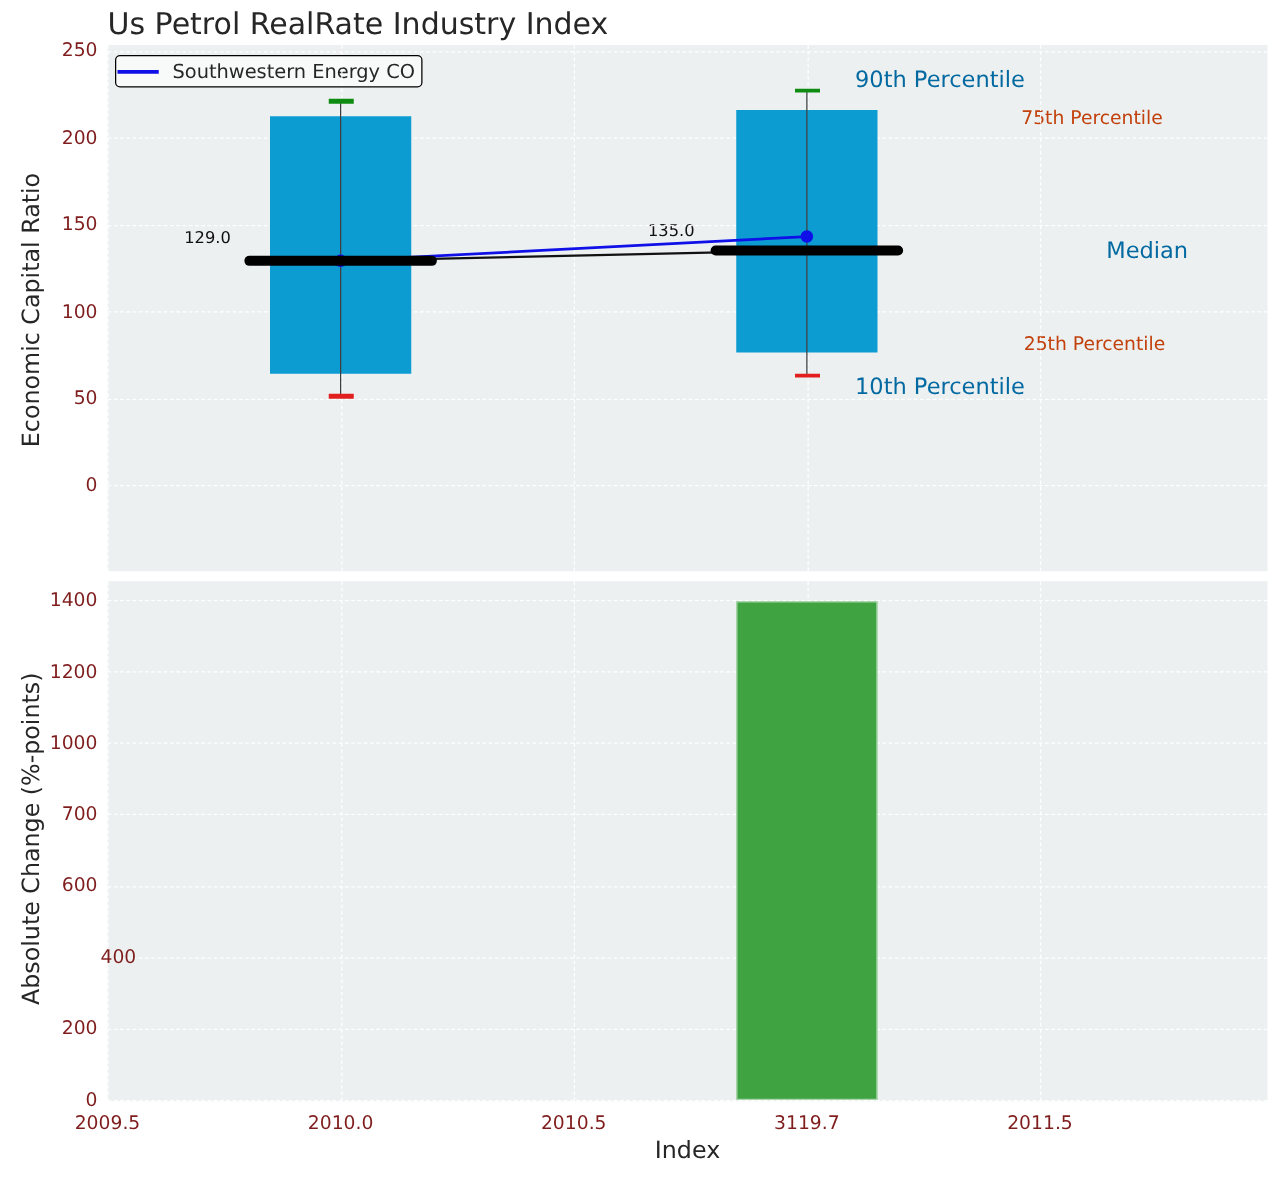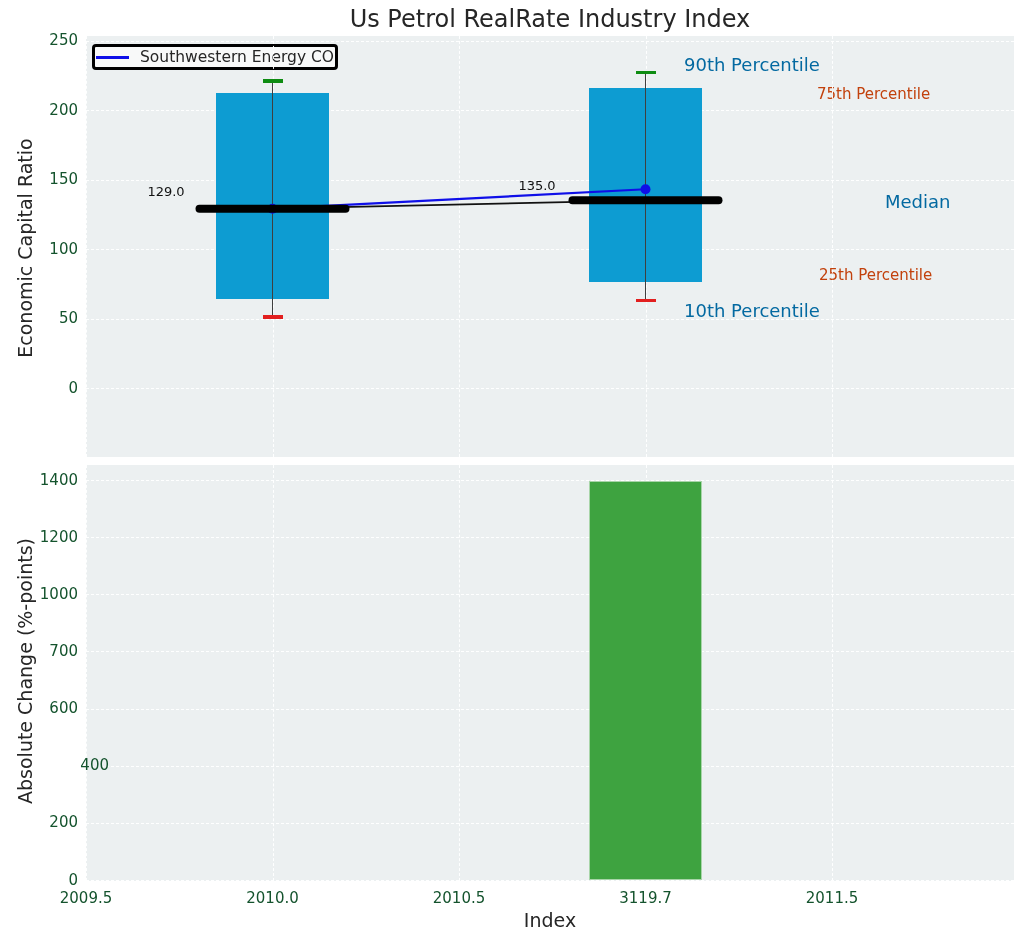--- a/index.html
+++ b/index.html
@@ -9,33 +9,33 @@
   }
   .plot{position:absolute;background:#ecf0f1;}
   #top-plot{left:86px;top:36px;width:928px;height:421px;}
   #bottom-plot{left:86px;top:465px;width:928px;height:416px;}
   .gridline-h{position:absolute;left:0;right:0;height:0;border-top:1.5px dashed rgba(255,255,255,0.95);}
   .gridline-v{position:absolute;top:0;bottom:0;width:0;border-left:1.5px dashed rgba(255,255,255,0.95);}
   .bar{position:absolute;}
   .whisker{position:absolute;width:1.4px;background:#3f3f3f;}
   .cap{position:absolute;width:20px;height:3.5px;}
   .chart-svg{position:absolute;left:0;top:0;}
-  .title{position:absolute;left:86px;width:928px;top:5px;text-align:center;
+  .title{position:absolute;left:86px;width:928px;top:5px;text-align:left;
          font-size:24px;color:#262626;}
   .xlabel{position:absolute;left:86px;width:928px;top:909px;text-align:center;
           font-size:19px;color:#262626;}
   .ylabel{position:absolute;width:300px;text-align:center;font-size:19px;color:#262626;
           transform:rotate(-90deg);}
   #ylabel-top{left:-125px;top:237px;}
   #ylabel-bottom{left:-125px;top:660px;}
-  .tick{position:absolute;font-size:15px;color:#14532d;line-height:19px;}
+  .tick{position:absolute;font-size:15px;color:#7f1d1d;line-height:19px;}
   .ytick{width:78px;text-align:right;}
   .xtick{width:80px;text-align:center;}
   .legend{position:absolute;left:6px;top:8px;width:246px;height:26px;
-          background:rgba(250,250,250,0.9);border:3px solid #000000;border-radius:4px;
+          background:rgba(250,250,250,0.9);border:1px solid #000000;border-radius:4px;
           display:flex;align-items:center;padding-left:1px;box-sizing:border-box;}
   .legend-line{display:inline-block;width:33px;height:3px;background:#0f0fe8;margin-right:11px;}
   .legend-text{font-size:15.5px;color:#262626;white-space:nowrap;}
   .ann{position:absolute;white-space:nowrap;}
   .ann.num{font-size:13px;color:#111111;transform:translate(-50%,-50%);}
   .ann.black{font-size:18px;color:#0369a1;transform:translateY(-50%);}
   .ann.cyan{font-size:15px;color:#c2410c;transform:translateY(-50%);}
 </style>
 </head>
 <body>

